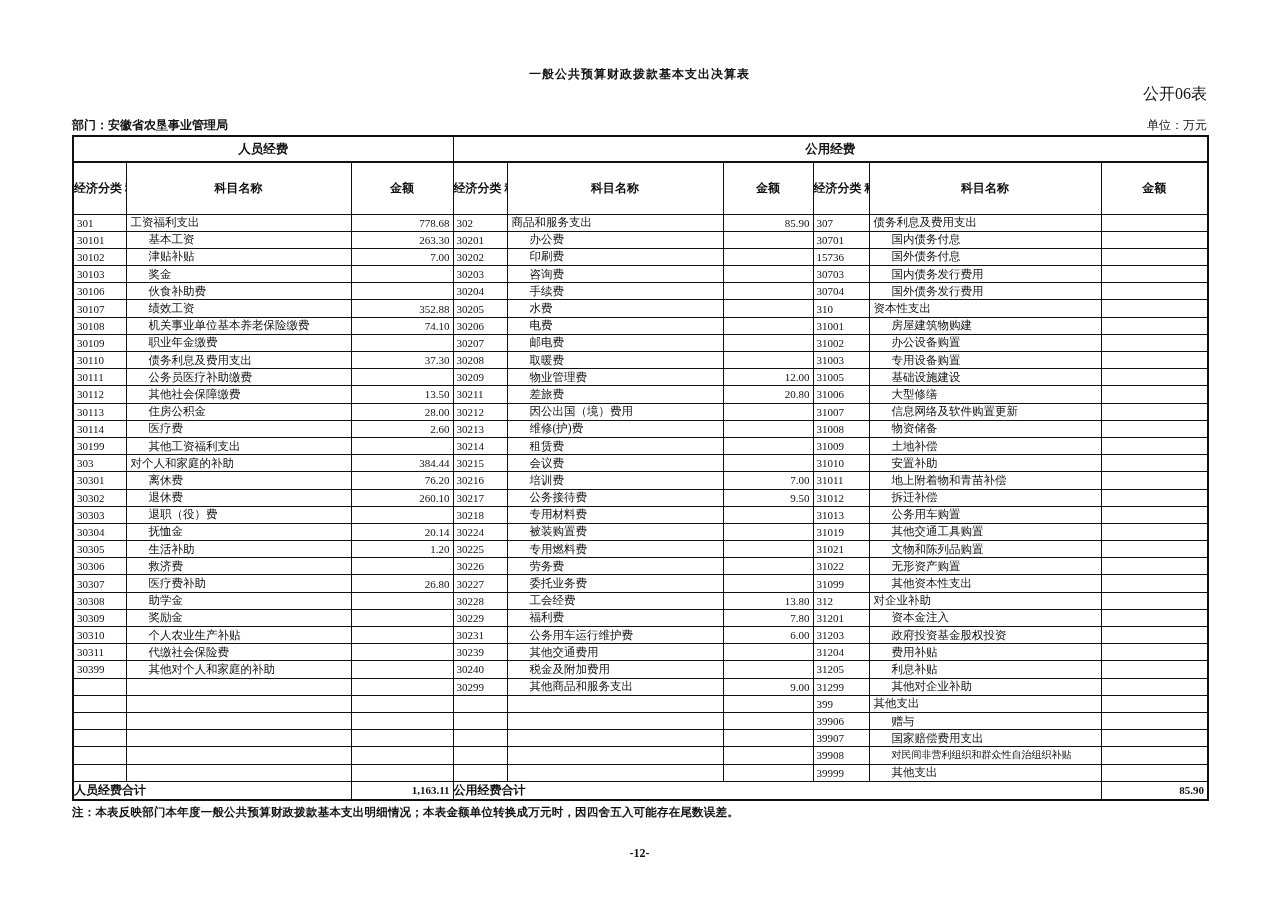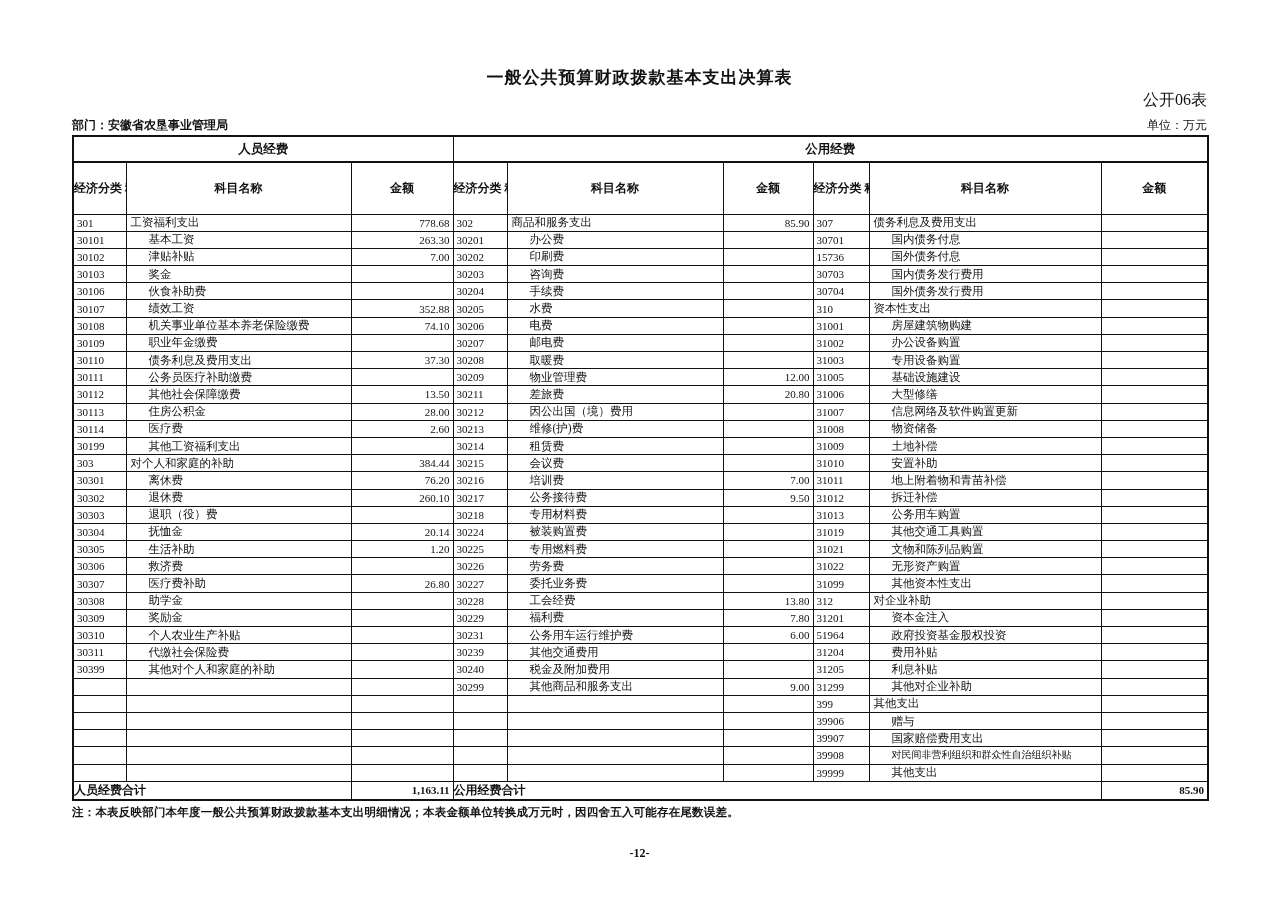--- a/index.html
+++ b/index.html
@@ -11,35 +11,35 @@
     height: 900px;
     background: #ffffff;
     color: #111111;
     margin: 0 auto;
     overflow: hidden;
   }
   .content { padding: 66px 70px 0 72px; }
 
   .title {
     text-align: center;
-    font-size: 17px;
+    font-size: 12px;
     font-weight: bold;
     letter-spacing: 1px;
   }
   .pubcode-line {
     text-align: right;
     font-size: 16px;
     margin-top: 1px;
   }
   .dept-line {
     display: flex;
     justify-content: space-between;
     align-items: flex-end;
     font-size: 12px;
-    margin-top: 6px;
+    margin-top: 12px;
   }
   .dept-label { font-weight: bold; }
   .unit-label { font-weight: normal; }
 
   table.budget {
     width: 1135px;
     border-collapse: collapse;
     table-layout: fixed;
     border: 2px solid #111;
     margin-top: 1px;
@@ -398,21 +398,21 @@
             <td class="name indent">资本金注入</td>
             <td class="amt"></td>
           </tr>
           <tr>
             <td class="code">30310</td>
             <td class="name indent">个人农业生产补贴</td>
             <td class="amt"></td>
             <td class="code">30231</td>
             <td class="name indent">公务用车运行维护费</td>
             <td class="amt">6.00</td>
-            <td class="code">51964</td>
+            <td class="code">31203</td>
             <td class="name indent">政府投资基金股权投资</td>
             <td class="amt"></td>
           </tr>
           <tr>
             <td class="code">30311</td>
             <td class="name indent">代缴社会保险费</td>
             <td class="amt"></td>
             <td class="code">30239</td>
             <td class="name indent">其他交通费用</td>
             <td class="amt"></td>

